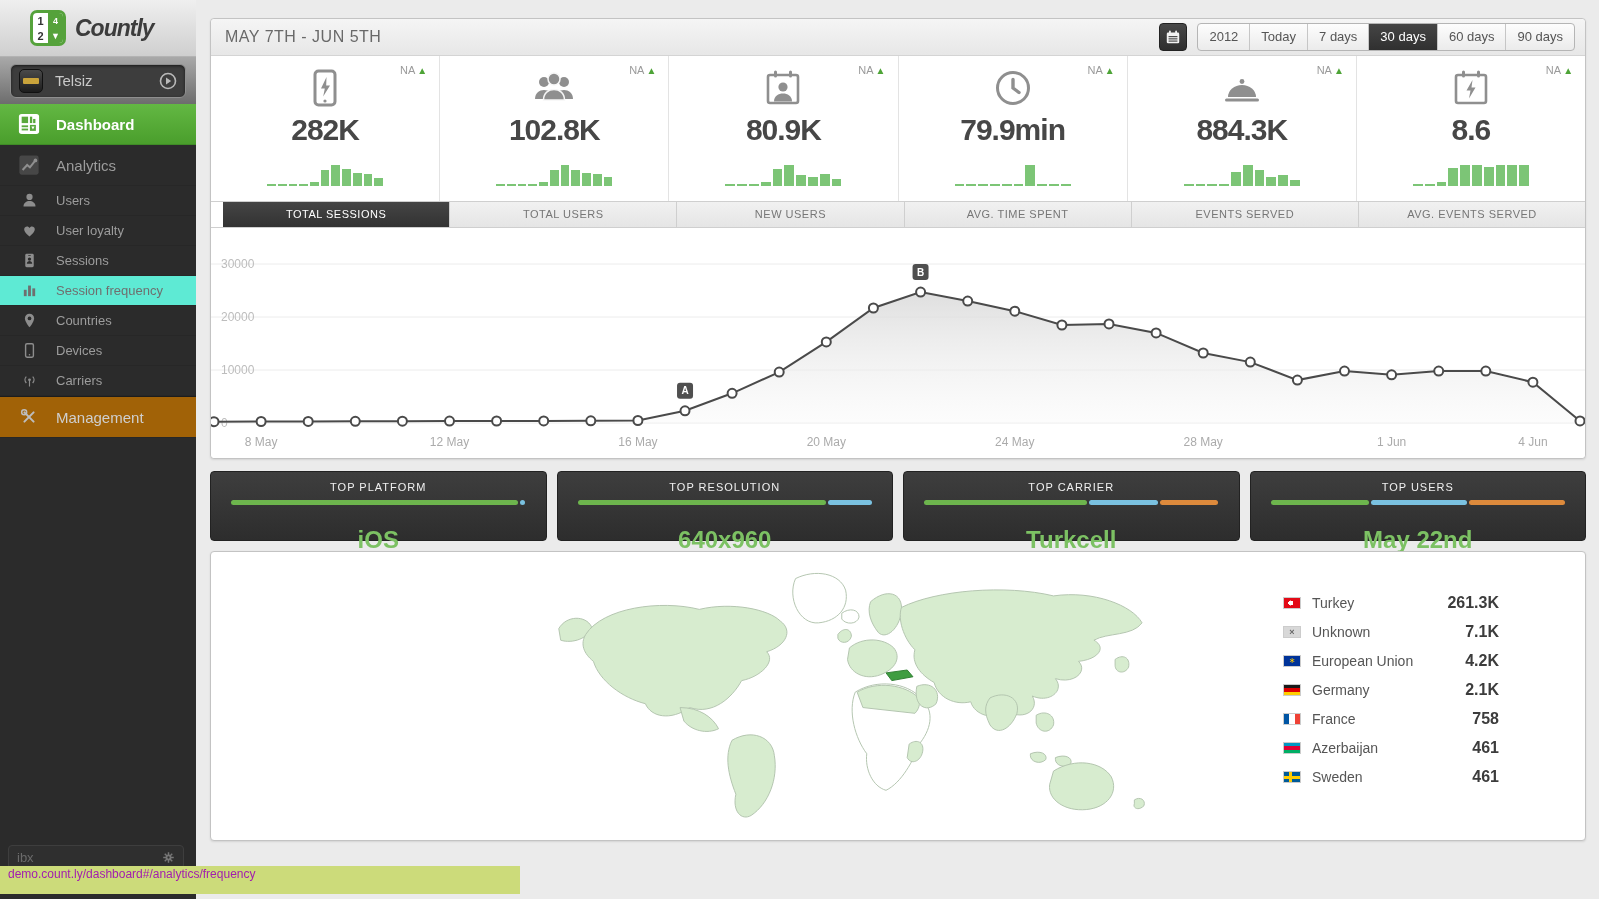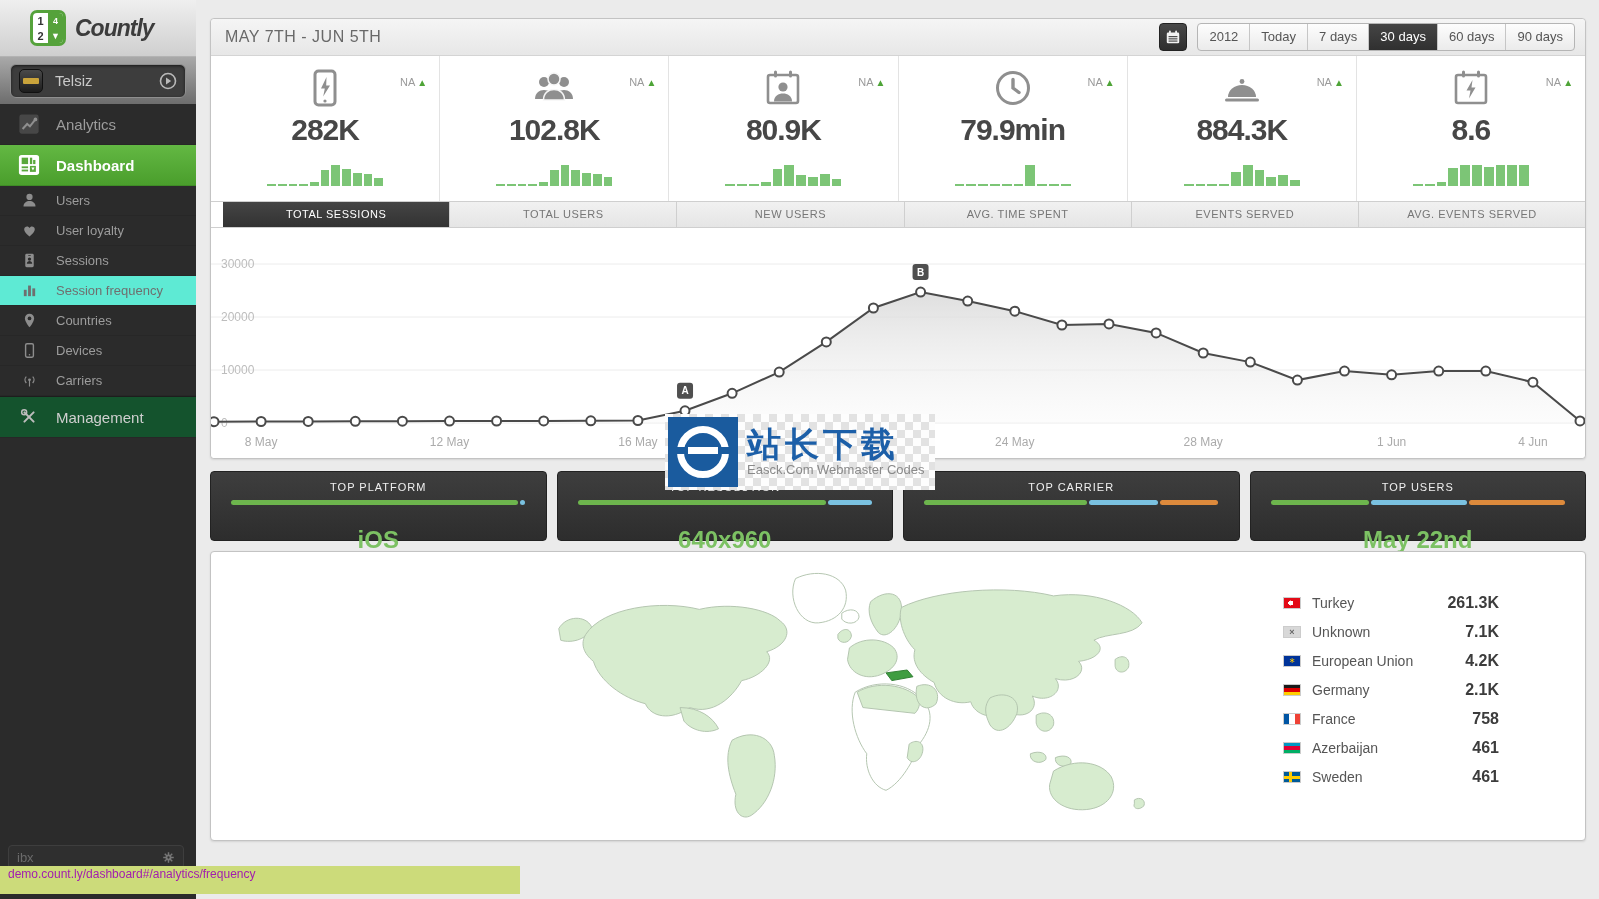--- a/index.html
+++ b/index.html
@@ -23,21 +23,21 @@
   .app-ic{width:22px;height:22px;border-radius:5px;background:linear-gradient(#4a4a4a,#1d1d1d);border:1px solid #111;
     position:relative;overflow:hidden;flex:0 0 auto;}
   .app-ic:before{content:"";position:absolute;left:3px;right:3px;top:8px;height:6px;background:#c9a33b;border-radius:1px;}
   .app-sel-label{color:#c9c9c9;font-size:15px;margin-left:12px;flex:1;}
   .menu{list-style:none;margin:0;padding:0;}
   .menu-item{display:flex;align-items:center;height:29px;padding-left:16px;color:#9c9c9c;font-size:13px;
     cursor:pointer;border-bottom:1px solid #272727;}
   .menu-item.big{height:40px;font-size:15px;}
   .menu-item.active{background:linear-gradient(#63b843,#4a9e2c);color:#fff;font-weight:bold;border-bottom:1px solid #3f8c26;}
   .menu-item.hovered{background:#5eead4;color:#6f6f6f;align-items:center;}
-  .menu-item.section{height:40px;font-size:15px;color:#cfcfcf;border-top:1px solid #1d1d1d;background:#14532d;}
+  .menu-item.section{height:40px;font-size:15px;color:#cfcfcf;border-top:1px solid #1d1d1d;background:#a16207;}
   .mi-icon{width:26px;height:22px;margin-right:14px;display:flex;align-items:center;justify-content:center;flex:0 0 auto;}
   .mi-icon svg{display:block;}
   
   .side-input{position:absolute;left:8px;bottom:30px;width:176px;height:24px;background:#2f2f2f;border:1px solid #3e3e3e;
     border-radius:4px;box-sizing:border-box;display:flex;align-items:center;padding:0 8px;color:#6a6a6a;font-size:13px;}
   .side-input .grow{flex:1;}
   .statusbar{position:absolute;left:0;top:866px;width:520px;height:28px;background:#ccdb7a;z-index:99;
     font-size:12px;color:#a21caf;line-height:16px;padding-left:8px;box-sizing:border-box;white-space:nowrap;}
   
   .main{position:absolute;left:196px;top:0;width:1403px;height:899px;}
@@ -50,21 +50,21 @@
   .cal-btn{width:26px;height:26px;border-radius:4px;background:linear-gradient(#484848,#2e2e2e);border:1px solid #222;
     display:flex;align-items:center;justify-content:center;cursor:pointer;margin-right:10px;}
   .range-group{display:flex;border:1px solid #b5b5b5;border-radius:4px;overflow:hidden;background:linear-gradient(#fdfdfd,#ebebeb);}
   .range-btn{padding:0 11px;height:26px;line-height:26px;font-size:13px;color:#555;border-right:1px solid #c6c6c6;cursor:pointer;}
   .range-btn:last-child{border-right:none;}
   .range-btn.active{background:linear-gradient(#454545,#303030);color:#fff;}
   
   .stats-row{display:flex;}
   .stat-card{flex:1;height:145px;border-right:1px solid #e3e3e3;position:relative;box-sizing:border-box;padding-top:9px;cursor:pointer;}
   .stat-card:last-child{border-right:none;}
-  .na-badge{position:absolute;top:20px;right:12px;font-size:11px;color:#9a9a9a;margin-left:16px;}
+  .na-badge{position:absolute;top:8px;right:12px;font-size:11px;color:#9a9a9a;margin-left:16px;}
   .na-badge b{color:#4ea437;font-size:10px;font-weight:normal;margin-left:2px;}
   .stat-icon{height:46px;display:flex;align-items:center;justify-content:center;}
   .stat-value{height:38px;line-height:38px;text-align:center;font-size:30px;font-weight:bold;color:#474747;letter-spacing:-1px;}
   .spark{width:116px;height:28px;margin:9px auto 0;display:flex;align-items:flex-end;gap:2px;}
   .spark i{flex:1;background:#7cc576;display:block;}
   
   .tabs-row{display:flex;border-top:1px solid #cfcfcf;border-bottom:1px solid #cfcfcf;padding-left:12px;}
   .tab{flex:1;height:25px;line-height:25px;text-align:center;font-size:11px;letter-spacing:.5px;color:#767676;
     background:linear-gradient(#f1f1f1,#e5e5e5);border-right:1px solid #cfcfcf;cursor:pointer;}
   .tab:last-child{border-right:none;}
@@ -128,44 +128,44 @@
     <div class="app-selector">
       <span class="app-ic"></span>
       <span class="app-sel-label">Telsiz</span>
       <svg width="18" height="18" viewBox="0 0 18 18">
         <circle cx="9" cy="9" r="7.5" fill="none" stroke="#b9b9b9" stroke-width="1.6"></circle>
         <path d="M7 5.6 L12.2 9 L7 12.4 Z" fill="#b9b9b9"></path>
       </svg>
     </div>
   </div>
   <ul class="menu">
-    <li class="menu-item big">
-      <span class="mi-icon">
-        <svg width="22" height="22" viewBox="0 0 24 24">
-            <rect x="1.5" y="1.5" width="21" height="21" rx="2.5" fill="#474747"></rect>
-            <polyline points="5,17.5 10,12 13,14.5 19,7" stroke="#8f8f8f" stroke-width="2.2" fill="none"></polyline>
-            <circle cx="19" cy="7" r="2" fill="#8f8f8f"></circle>
-          </svg>
-      </span>
-      <span>Analytics</span>
-    </li>
     <li class="menu-item big active">
       <span class="mi-icon">
         <svg width="22" height="22" viewBox="0 0 24 24">
             <rect x="1" y="1" width="22" height="22" rx="3" fill="#fff"></rect>
             <rect x="4" y="4" width="7" height="7" fill="#5aa83c"></rect>
             <rect x="13" y="4" width="2.5" height="7" fill="#5aa83c"></rect>
             <rect x="16.5" y="6.5" width="2.5" height="4.5" fill="#5aa83c"></rect>
             <rect x="4" y="13.5" width="7" height="2" fill="#5aa83c"></rect>
             <rect x="4" y="17" width="7" height="2" fill="#5aa83c"></rect>
             <rect x="13" y="13" width="6.5" height="6.5" fill="#5aa83c"></rect>
             <path d="M14.6 14.8 h3.4 l-1.7 3.2 z" fill="#fff"></path>
           </svg>
       </span>
       <span>Dashboard</span>
+    </li>
+    <li class="menu-item big">
+      <span class="mi-icon">
+        <svg width="22" height="22" viewBox="0 0 24 24">
+            <rect x="1.5" y="1.5" width="21" height="21" rx="2.5" fill="#474747"></rect>
+            <polyline points="5,17.5 10,12 13,14.5 19,7" stroke="#8f8f8f" stroke-width="2.2" fill="none"></polyline>
+            <circle cx="19" cy="7" r="2" fill="#8f8f8f"></circle>
+          </svg>
+      </span>
+      <span>Analytics</span>
     </li>
     <li class="menu-item">
       <span class="mi-icon">
         <svg width="17" height="17" viewBox="0 0 24 24">
             <circle cx="12" cy="7" r="4.4" fill="#8d8d8d"></circle>
             <path d="M3.5 20.5 c0-5.2 4.2-7.8 8.5-7.8 s8.5 2.6 8.5 7.8 z" fill="#8d8d8d"></path>
           </svg>
       </span>
       <span>Users</span>
     </li>
@@ -499,29 +499,20 @@
               <circle cx="1227.7" cy="143.1" r="4.5" fill="#ffffff" stroke="#4a4a4a" stroke-width="2"></circle>
               <circle cx="1274.8" cy="143.1" r="4.5" fill="#ffffff" stroke="#4a4a4a" stroke-width="2"></circle>
               <circle cx="1321.9" cy="154.2" r="4.5" fill="#ffffff" stroke="#4a4a4a" stroke-width="2"></circle>
               <circle cx="1369.0" cy="192.9" r="4.5" fill="#ffffff" stroke="#4a4a4a" stroke-width="2"></circle>
               <rect x="466.0344827586207" y="154.81" width="16" height="16" rx="3" fill="#4f4f4f"></rect>
               <text x="474.0344827586207" y="166.31" fill="#ffffff" font-size="10" font-weight="bold" text-anchor="middle">A</text>
               <rect x="701.551724137931" y="36.09" width="16" height="16" rx="3" fill="#4f4f4f"></rect>
               <text x="709.551724137931" y="47.59" fill="#ffffff" font-size="10" font-weight="bold" text-anchor="middle">B</text>
             </svg>
           </div>
-        <div class="watermark">
-          <div class="wm-logo">
-              <div class="wm-ring"></div>
-            </div>
-          <div class="wm-texts">
-            <div class="wm-cn">站长下载</div>
-            <div class="wm-sub">Easck.Com Webmaster Codes</div>
-          </div>
-        </div>
       </div>
     </div>
 
     <div class="dark-row">
       <div class="dark-card">
         <div class="dark-title">TOP PLATFORM</div>
         <div class="seg-bar">
             <span style="width: 98%; background: rgb(109, 181, 77);"></span>
             <span style="width: 2%; background: rgb(122, 193, 224);"></span>
           </div>
@@ -535,20 +526,21 @@
           </div>
         <div class="dark-value">640x960</div>
       </div>
       <div class="dark-card">
         <div class="dark-title">TOP CARRIER</div>
         <div class="seg-bar">
             <span style="width: 56%; background: rgb(109, 181, 77);"></span>
             <span style="width: 24%; background: rgb(122, 193, 224);"></span>
             <span style="width: 20%; background: rgb(221, 138, 60);"></span>
           </div>
+        <div class="dark-value">Turkcell</div>
       </div>
       <div class="dark-card">
         <div class="dark-title">TOP USERS</div>
         <div class="seg-bar">
             <span style="width: 34%; background: rgb(109, 181, 77);"></span>
             <span style="width: 33%; background: rgb(122, 193, 224);"></span>
             <span style="width: 33%; background: rgb(221, 138, 60);"></span>
           </div>
         <div class="dark-value">May 22nd</div>
       </div>

